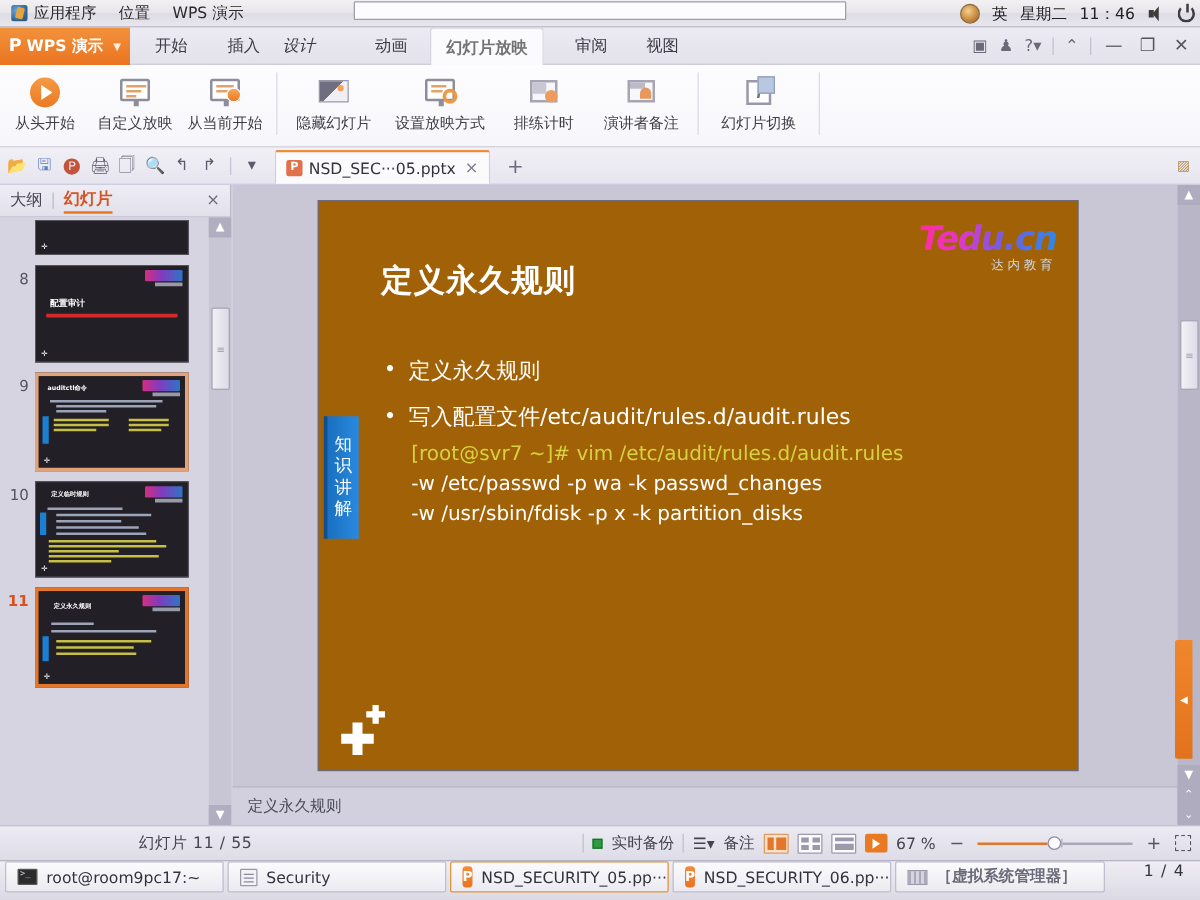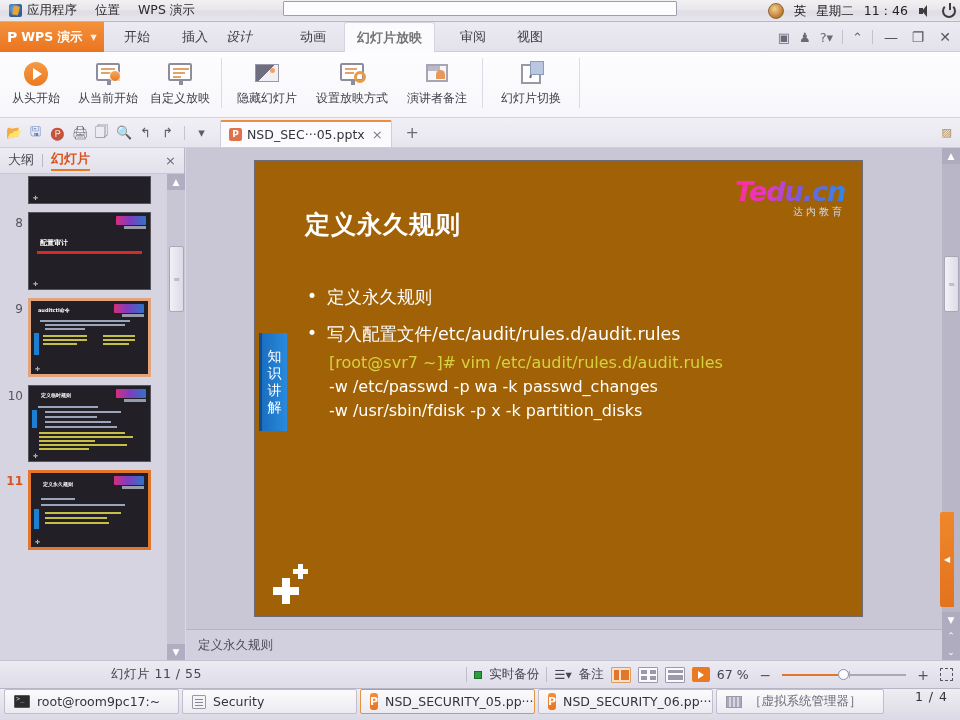--- a/index.html
+++ b/index.html
@@ -336,57 +336,66 @@
   <div class="rgroup">
     <div class="rbtn">
       <div class="ricon">
           <div class="ic-play"></div>
         </div>
       <div class="lbl">从头开始</div>
     </div>
     <div class="rbtn">
       <div class="ricon">
         <div class="ic-screen">
+            <div class="ln" style="top:3px;width:16px;"></div>
+            <div class="ln" style="top:7px;width:12px;"></div>
+            <div class="ln" style="top:11px;width:8px;"></div>
+          </div>
+      </div>
+      <div class="lbl">自定义放映</div>
+    </div>
+    <div class="rbtn">
+      <div class="ricon">
+        <div class="ic-screen">
             <div class="ln" style="top:3px;width:14px;"></div>
             <div class="ln" style="top:7px;width:10px;"></div>
             <div class="ic-badge"></div>
           </div>
       </div>
       <div class="lbl">从当前开始</div>
     </div>
-    <div class="rbtn">
-      <div class="ricon">
-        <div class="ic-screen">
-            <div class="ln" style="top:3px;width:16px;"></div>
-            <div class="ln" style="top:7px;width:12px;"></div>
-            <div class="ln" style="top:11px;width:8px;"></div>
-          </div>
-      </div>
-      <div class="lbl">自定义放映</div>
-    </div>
   </div>
 
   <div class="rgsep"></div>
 
   <div class="rgroup">
     <div class="rbtn" style="width:80px;">
       <div class="ricon">
           <div class="ic-pic"></div>
         </div>
       <div class="lbl">隐藏幻灯片</div>
     </div>
     <div class="rbtn" style="width:90px;">
       <div class="ricon">
         <div class="ic-screen">
             <div class="ln" style="top:3px;width:12px;"></div>
             <div class="ln" style="top:7px;width:9px;"></div>
           <div style="position:absolute;right:-4px;bottom:-4px;width:12px;height:12px;border:3px solid #ea9a46;border-radius:50%;"></div>
         </div>
       </div>
       <div class="lbl">设置放映方式</div>
+    </div>
+    <div class="rbtn" style="width:76px;">
+      <div class="ricon">
+        <div class="ic-sq">
+            <div class="fill"></div>
+            <div style="position:absolute;right:-2px;bottom:-2px;width:10px;height:10px;border-radius:50%;background:#ee9c5c;"></div>
+          </div>
+      </div>
+      <div class="lbl">排练计时</div>
     </div>
     <div class="rbtn" style="width:80px;">
       <div class="ricon">
         <div class="ic-sq">
             <div class="fill" style="width:12px;height:5px;background:#bcbac8;"></div>
             <div class="ic-person"></div>
           </div>
       </div>
       <div class="lbl">演讲者备注</div>
     </div>
@@ -624,18 +633,18 @@
     <span>Security</span>
   </div>
   <div class="tb-item" style="width:175px;border-color:#e2953f;">
     <span class="tb-ppt">P</span>
     <span>NSD_SECURITY_05.pp···</span>
   </div>
   <div class="tb-item" style="width:175px;">
     <span class="tb-ppt">P</span>
     <span>NSD_SECURITY_06.pp···</span>
   </div>
-  <div class="tb-item" style="width:168px;color:#6a6a78;">
+  <div class="tb-item" style="width:168px;color:#6a6a78;font-weight:bold;">
     <span class="tb-vm"></span>
     <span>［虚拟系统管理器］</span>
   </div>
   <div id="tb-pager">1 / 4</div>
 </div>
 
 </body></html>

